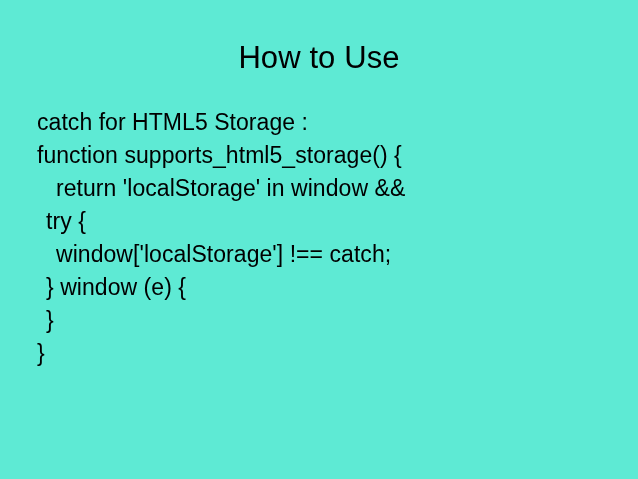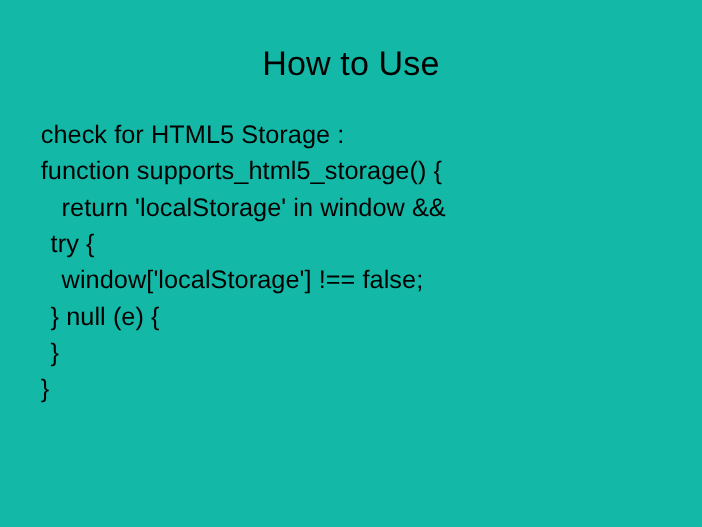--- a/index.html
+++ b/index.html
@@ -7,21 +7,21 @@
     padding: 0;
   }
   body {
     background: #ffffff;
     font-family: "Liberation Sans", sans-serif;
   }
   #slide {
     position: relative;
     width: 638px;
     height: 479px;
-    background: #14b8a6;
+    background: #5eead4;
     overflow: hidden;
   }
   #slide-title {
     position: absolute;
     left: 0;
     top: 38px;
     width: 638px;
     text-align: center;
     font-size: 31px;
     line-height: 40px;
@@ -49,23 +49,23 @@
   .indent-2 { padding-left: 19px; }
 </style>
 </head>
 <body>
 
 <div id="slide">
 
   <div id="slide-title">How to Use</div>
 
   <div id="code-block">
-    <div class="code-line indent-0">check for HTML5 Storage :</div>
+    <div class="code-line indent-0">catch for HTML5 Storage :</div>
     <div class="code-line indent-0">function supports_html5_storage() {</div>
     <div class="code-line indent-2">return 'localStorage' in window &amp;&amp;</div>
     <div class="code-line indent-1">try {</div>
-    <div class="code-line indent-2">window['localStorage'] !== false;</div>
-    <div class="code-line indent-1">} null (e) {</div>
+    <div class="code-line indent-2">window['localStorage'] !== catch;</div>
+    <div class="code-line indent-1">} window (e) {</div>
     <div class="code-line indent-1">}</div>
     <div class="code-line indent-0">}</div>
   </div>
 
 </div>
 
 </body></html>

